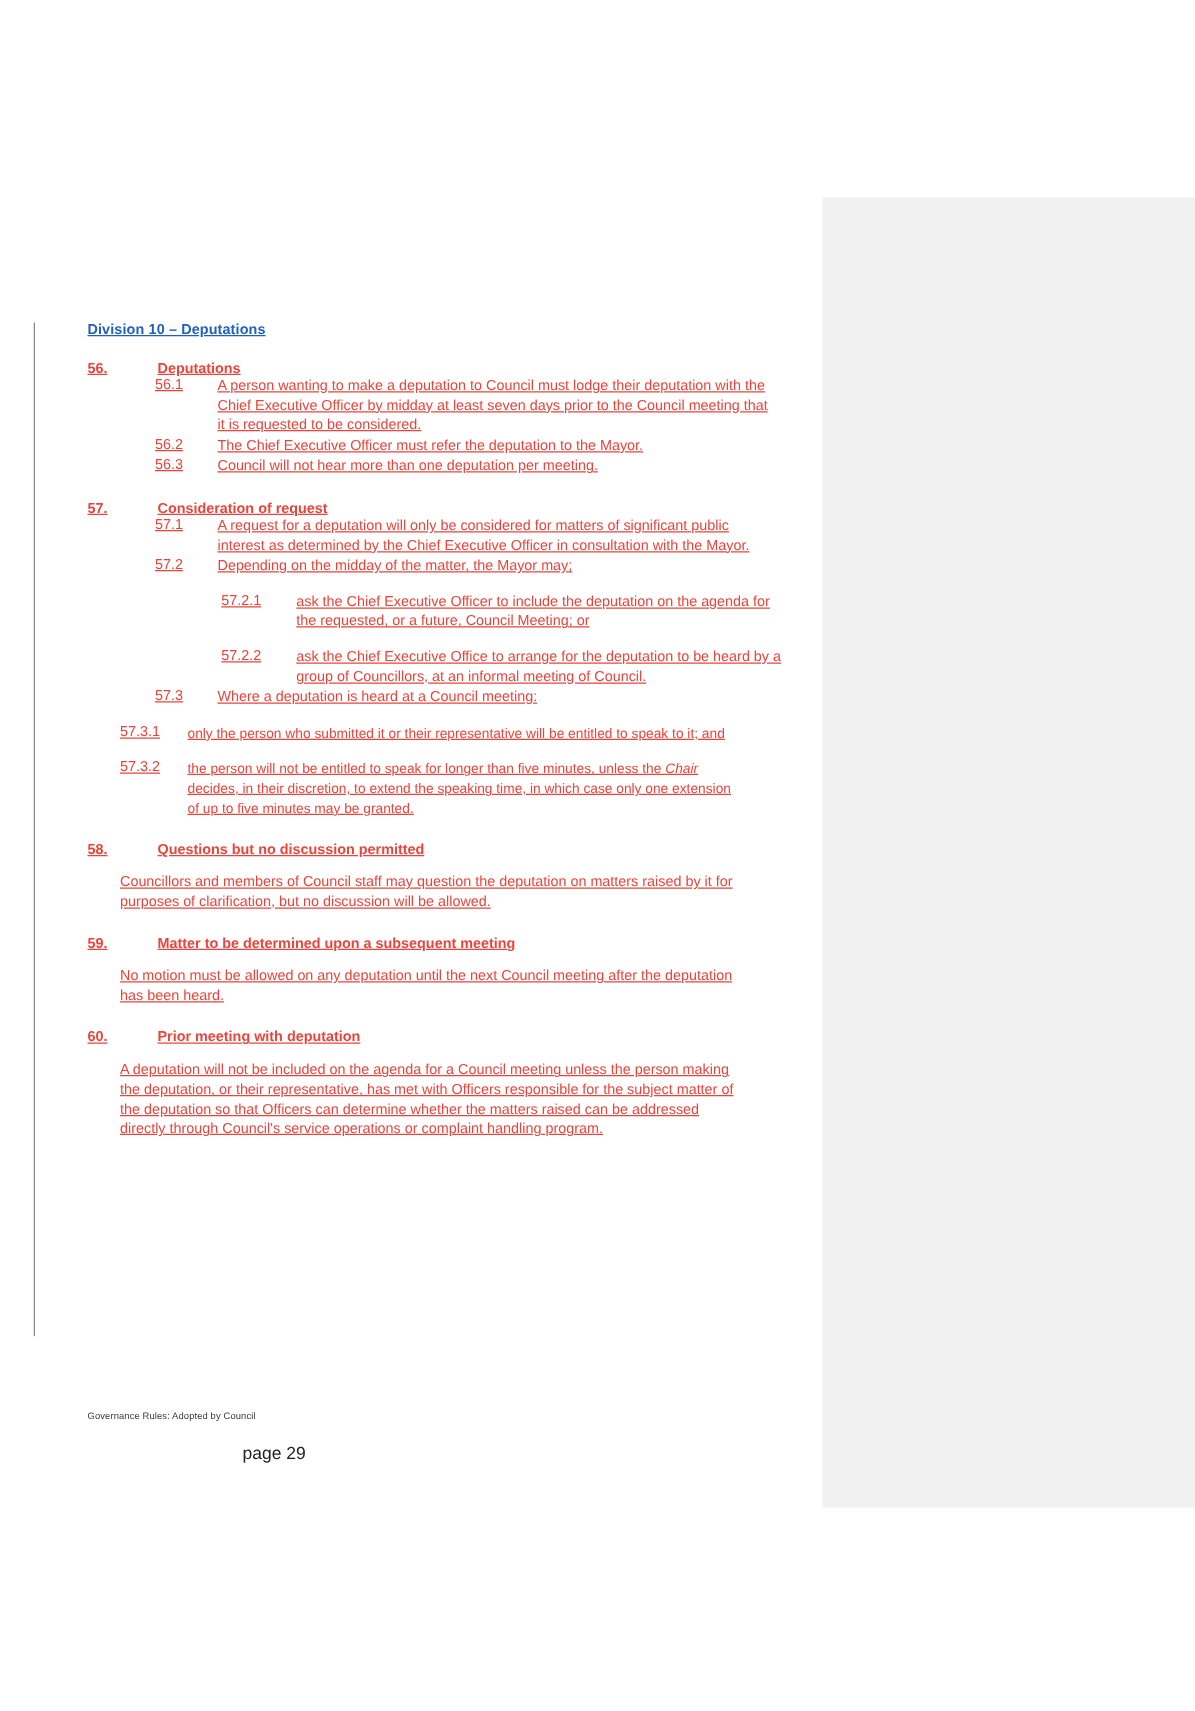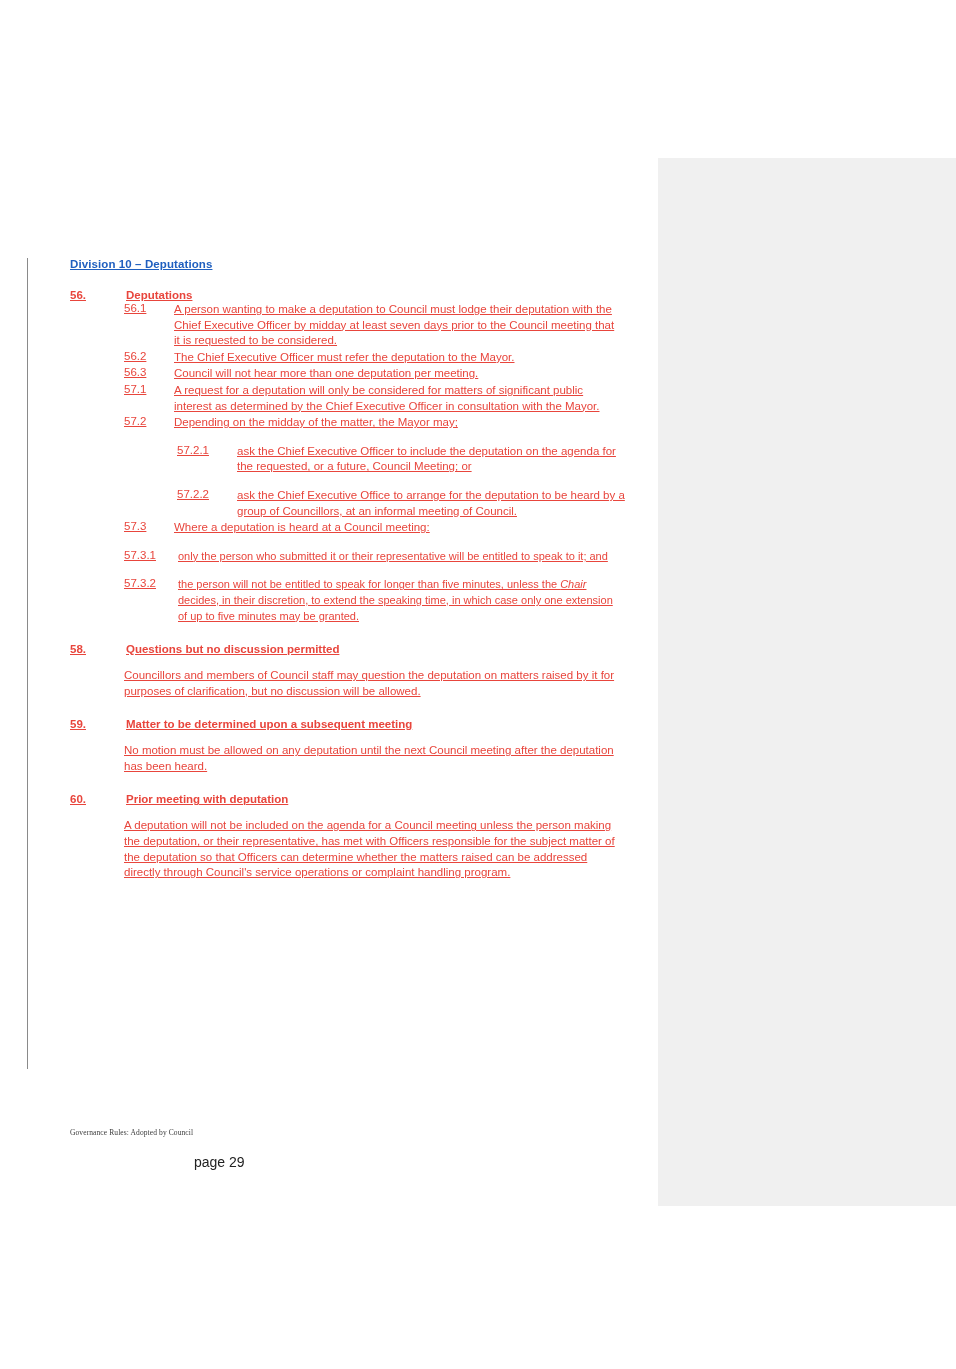--- a/index.html
+++ b/index.html
@@ -114,50 +114,50 @@
   .subsub-text {
     font-size: 11.5px;
     line-height: 15.6px;
     width: 395px;
   }
 
   .deep-row {
     display: flex;
     align-items: flex-start;
     margin-top: 13px;
-    margin-left: 54px;
+    margin-left: 26px;
   }
   .deep-num {
     width: 54px;
     flex: 0 0 54px;
     font-size: 11.5px;
   }
   .deep-text {
     font-size: 11px;
     line-height: 15.6px;
     width: 440px;
   }
 
   .para-block {
     margin-top: 13px;
-    margin-left: 54px;
+    margin-left: 26px;
     width: 497px;
     font-size: 11.5px;
     line-height: 15.6px;
   }
 
   .it { font-style: italic; }
 
   #footer-note {
     position: absolute;
     left: 70px;
     top: 1128px;
     font-size: 7.5px;
     color: #3b3b3b;
-    font-family: Liberation Serif, serif;
+    font-family: Liberation Sans, sans-serif;
     letter-spacing: .1px;
   }
 
   #page-number {
     position: absolute;
     left: 194px;
     top: 1154px;
     font-size: 14px;
     color: #222222;
   }
@@ -188,20 +188,24 @@
     <div class="sub-row">
       <div class="sub-num ins">56.2</div>
       <div class="sub-text ins">The Chief Executive Officer must refer the deputation to the Mayor.</div>
     </div>
 
     <div class="sub-row">
       <div class="sub-num ins">56.3</div>
       <div class="sub-text ins">Council will not hear more than one deputation per meeting.</div>
     </div>
 
+    <div class="sec-row">
+      <div class="sec-num ins">57.</div>
+      <div class="sec-title ins">Consideration of request</div>
+    </div>
 
     <div class="sub-row">
       <div class="sub-num ins">57.1</div>
       <div class="sub-text ins">A request for a deputation will only be considered for matters of significant public interest as determined by the Chief Executive Officer in consultation with the Mayor.</div>
     </div>
 
     <div class="sub-row">
       <div class="sub-num ins">57.2</div>
       <div class="sub-text ins">Depending on the midday of the matter, the Mayor may;</div>
     </div>

